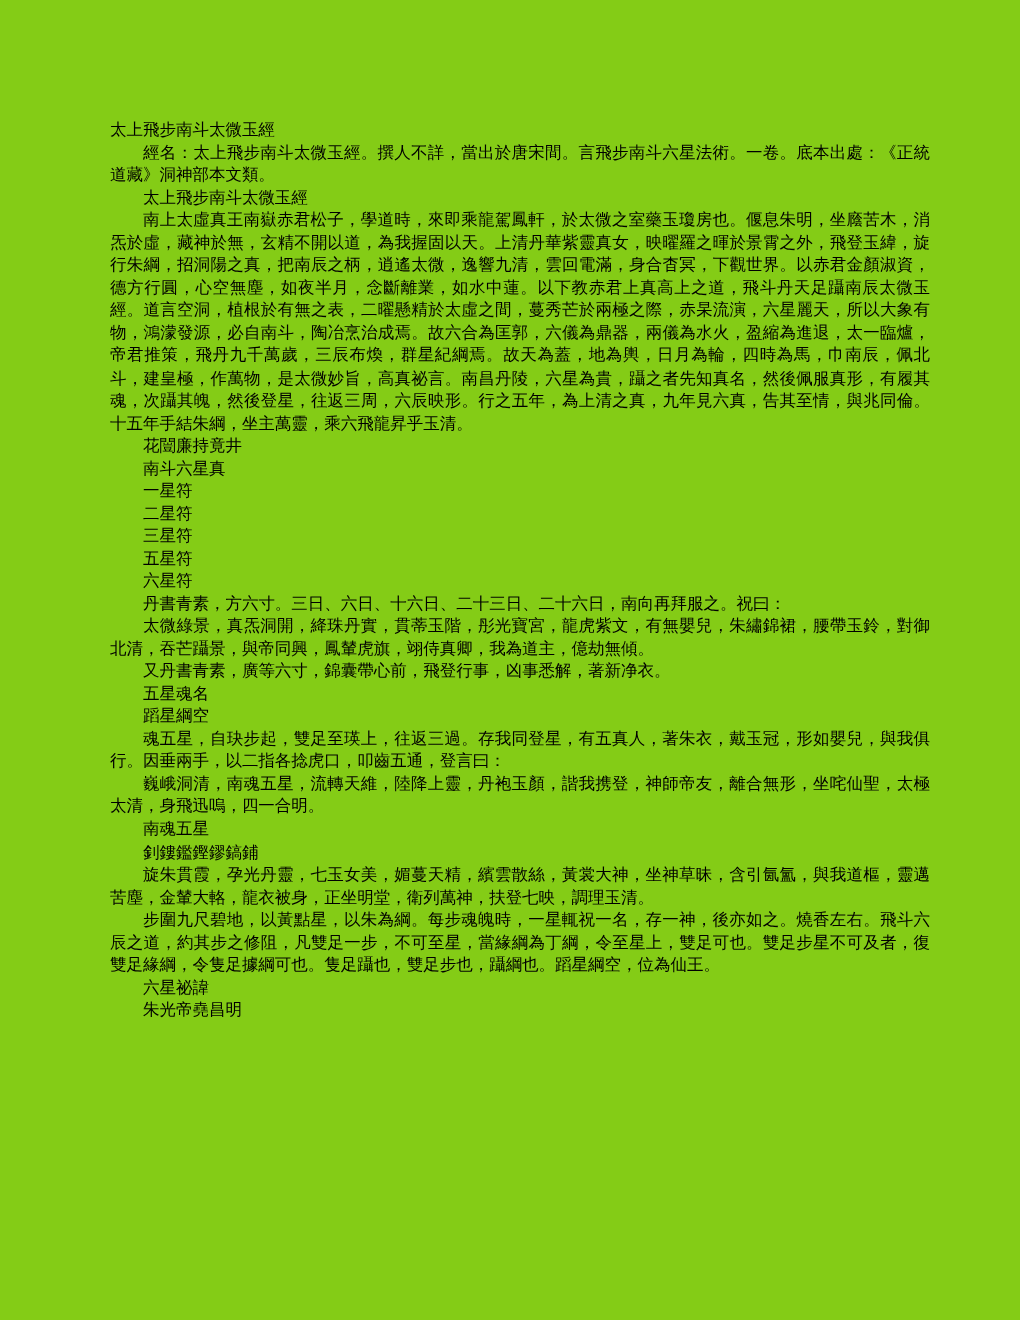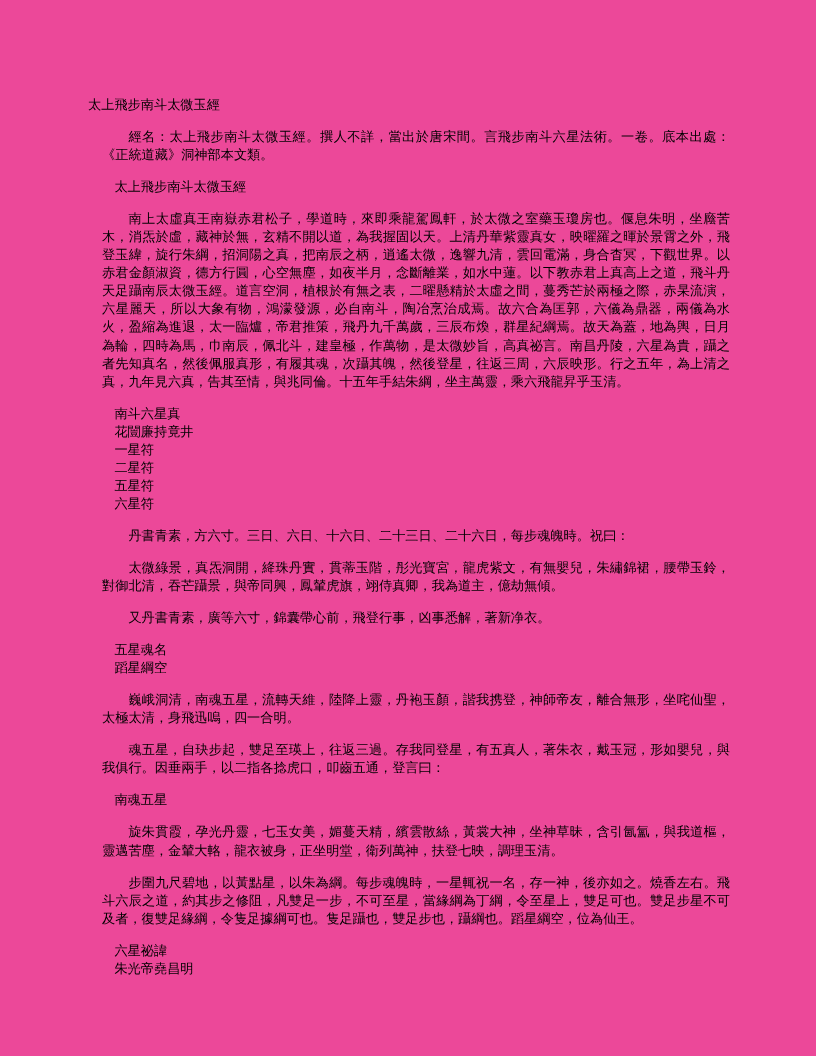--- a/index.html
+++ b/index.html
@@ -14,65 +14,67 @@
     font-family: "DejaVu Serif", "Liberation Serif", serif;
     color: #000000;
     overflow: hidden;
   }
   .page {
     position: relative;
     width: 816px;
     height: 1056px;
     box-sizing: border-box;
     padding: 96px 72px 96px 88px;
-    background: #ec4899;
+    background: #84cc16;
   }
   .doc-body {
     font-size: 13.2px;
     line-height: 18.05px;
     text-align: justify;
     text-justify: inter-ideograph;
     letter-spacing: 0;
     word-break: break-all;
   }
   .line-title {
     margin: 0;
     text-indent: 0;
   }
   .para {
-    margin: 14px;
+    margin: 0;
     text-indent: 2em;
   }
   .listline {
     margin: 0;
     text-indent: 2em;
     text-align: left;
   }
 </style>
 </head>
 <body>
 
 <div class="page">
   <div class="doc-body" id="doc-body">
       <p class="line-title">太上飛步南斗太微玉經</p>
       <p class="para">經名：太上飛步南斗太微玉經。撰人不詳，當出於唐宋間。言飛步南斗六星法術。一卷。底本出處：《正統道藏》洞神部本文類。</p>
       <p class="listline">太上飛步南斗太微玉經</p>
       <p class="para">南上太虛真王南嶽赤君松子，學道時，來即乘龍駕鳳軒，於太微之室藥玉瓊房也。偃息朱明，坐廕苦木，消炁於虛，藏神於無，玄精不開以道，為我握固以天。上清丹華紫靈真女，映曜羅之暉於景霄之外，飛登玉緯，旋行朱綱，招洞陽之真，把南辰之柄，逍遙太微，逸響九清，雲回電滿，身合杳冥，下觀世界。以赤君金顏淑資，德方行圓，心空無塵，如夜半月，念斷離業，如水中蓮。以下教赤君上真高上之道，飛斗丹天足躡南辰太微玉經。道言空洞，植根於有無之表，二曜懸精於太虛之間，蔓秀芒於兩極之際，赤杲流演，六星麗天，所以大象有物，鴻濛發源，必自南斗，陶冶烹治成焉。故六合為匡郭，六儀為鼎器，兩儀為水火，盈縮為進退，太一臨爐，帝君推策，飛丹九千萬歲，三辰布煥，群星紀綱焉。故天為蓋，地為輿，日月為輪，四時為馬，巾南辰，佩北斗，建皇極，作萬物，是太微妙旨，高真祕言。南昌丹陵，六星為貴，躡之者先知真名，然後佩服真形，有履其魂，次躡其魄，然後登星，往返三周，六辰映形。行之五年，為上清之真，九年見六真，告其至情，與兆同倫。十五年手結朱綱，坐主萬靈，乘六飛龍昇乎玉清。</p>
+      <p class="listline">花闓廉持竟井</p>
       <p class="listline">南斗六星真</p>
-      <p class="listline">花闓廉持竟井</p>
       <p class="listline">一星符</p>
       <p class="listline">二星符</p>
+      <p class="listline">三星符</p>
       <p class="listline">五星符</p>
       <p class="listline">六星符</p>
-      <p class="para">丹書青素，方六寸。三日、六日、十六日、二十三日、二十六日，每步魂魄時。祝曰：</p>
+      <p class="para">丹書青素，方六寸。三日、六日、十六日、二十三日、二十六日，南向再拜服之。祝曰：</p>
       <p class="para">太微綠景，真炁洞開，絳珠丹實，貫蒂玉階，彤光寶宮，龍虎紫文，有無嬰兒，朱繡錦裙，腰帶玉鈴，對御北清，吞芒躡景，與帝同興，鳳輦虎旗，翊侍真卿，我為道主，億劫無傾。</p>
       <p class="para">又丹書青素，廣等六寸，錦囊帶心前，飛登行事，凶事悉解，著新净衣。</p>
       <p class="listline">五星魂名</p>
       <p class="listline">蹈星綱空</p>
+      <p class="para">魂五星，自玦步起，雙足至瑛上，往返三過。存我同登星，有五真人，著朱衣，戴玉冠，形如嬰兒，與我俱行。因垂兩手，以二指各捻虎口，叩齒五通，登言曰：</p>
       <p class="para">巍峨洞清，南魂五星，流轉天維，陸降上靈，丹袍玉顏，諧我携登，神師帝友，離合無形，坐咤仙聖，太極太清，身飛迅嗚，四一合明。</p>
-      <p class="para">魂五星，自玦步起，雙足至瑛上，往返三過。存我同登星，有五真人，著朱衣，戴玉冠，形如嬰兒，與我俱行。因垂兩手，以二指各捻虎口，叩齒五通，登言曰：</p>
       <p class="listline">南魂五星</p>
+      <p class="listline">釗鏤鑑鏗鏐鎬鋪</p>
       <p class="para">旋朱貫霞，孕光丹靈，七玉女美，媚蔓天精，繽雲散絲，黃裳大神，坐神草昧，含引氤氳，與我道樞，靈邁苦塵，金輦大輅，龍衣被身，正坐明堂，衛列萬神，扶登七映，調理玉清。</p>
       <p class="para">步圍九尺碧地，以黃點星，以朱為綱。每步魂魄時，一星輒祝一名，存一神，後亦如之。燒香左右。飛斗六辰之道，約其步之修阻，凡雙足一步，不可至星，當緣綱為丁綱，令至星上，雙足可也。雙足步星不可及者，復雙足緣綱，令隻足據綱可也。隻足躡也，雙足步也，躡綱也。蹈星綱空，位為仙王。</p>
       <p class="listline">六星祕諱</p>
       <p class="listline">朱光帝堯昌明</p>
     </div>
 </div>
 
 </body></html>

